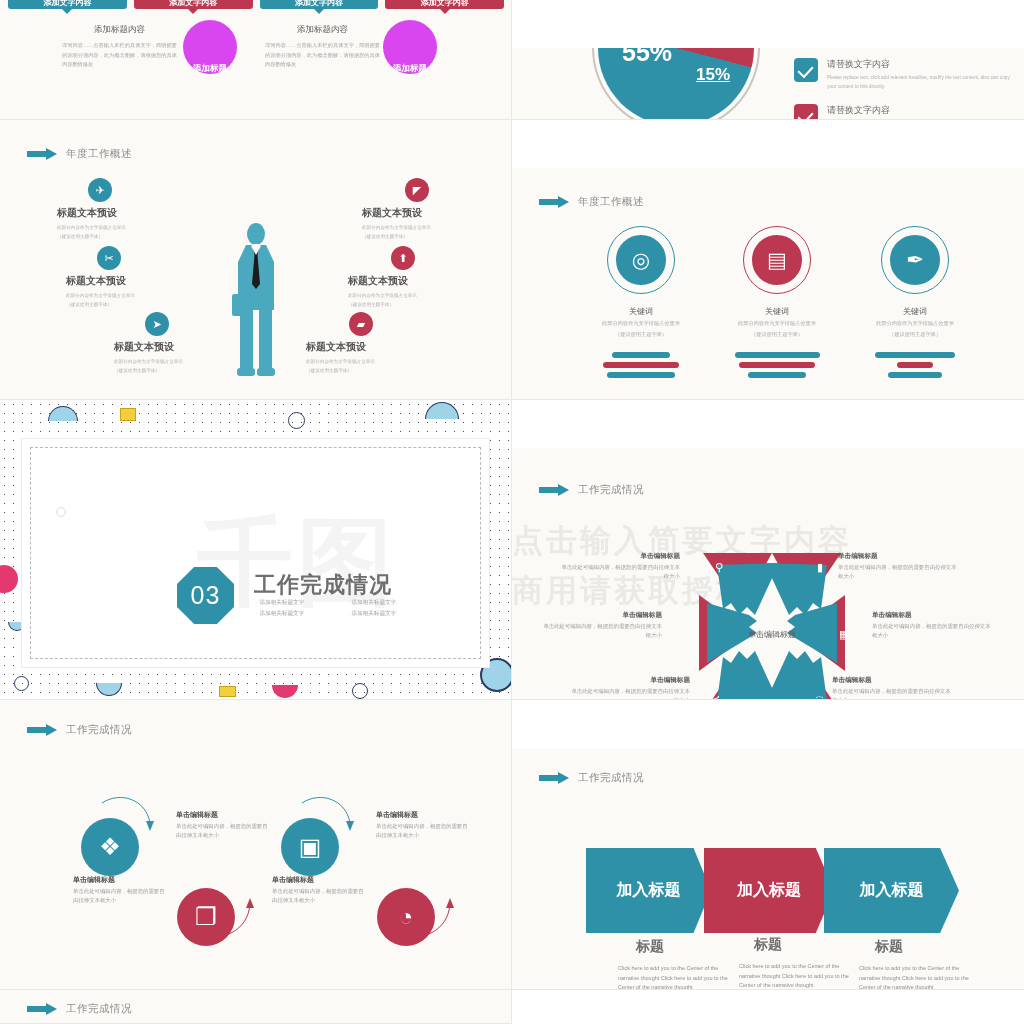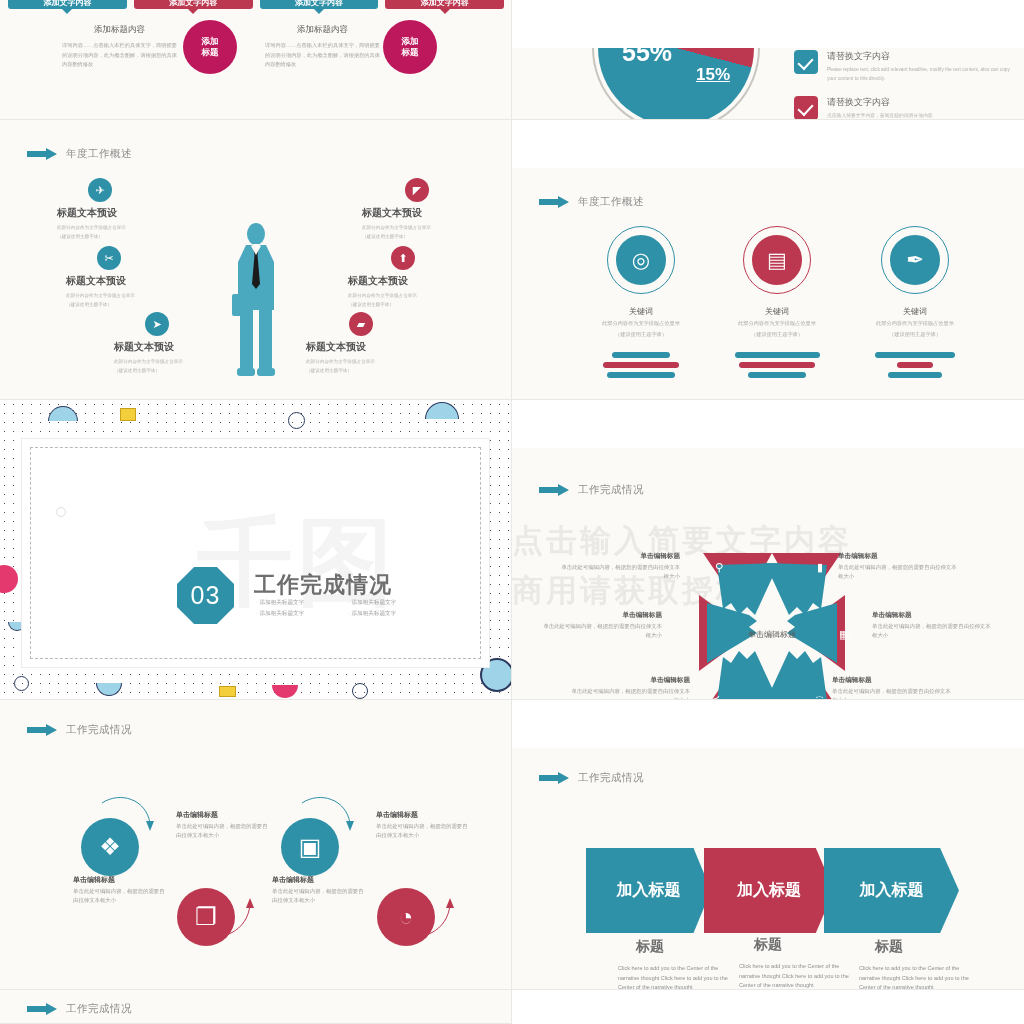--- a/index.html
+++ b/index.html
@@ -43,34 +43,34 @@
   .banner.red  { background: #bc3850; }
   .banner .tail { position: absolute; bottom: -5px; left: 50%; transform: translateX(-50%);
                   width: 0; height: 0; border-left: 5px solid transparent; border-right: 5px solid transparent; }
   .banner.teal .tail { border-top: 5px solid #2f91a8; }
   .banner.red  .tail { border-top: 5px solid #bc3850; }
 
   .s1-col { position: absolute; top: 24px; width: 115px; }
   .s1-col .t { font-size: 8.5px; color: #5d5d5d; text-align: center; margin-bottom: 5px; }
   .s1-col .b { font-size: 5.2px; color: #a6a6a6; line-height: 1.85; text-align: justify; }
   .s1-circ { position: absolute; top: 20px; width: 54px; height: 54px; border-radius: 50%;
-             background: #be185d; color: #fff; display: flex; flex-direction: column;
-             align-items: center; justify-content: center; font-size: 8.5px; font-weight: bold; line-height: 1.35; }
+             background: #d946ef; color: #fff; display: flex; flex-direction: row;
+             align-items: flex-end; justify-content: center; font-size: 8.5px; font-weight: bold; line-height: 1.35; }
 
   
   .pie-wrap { position: absolute; left: 80px; top: -84px; width: 168px; height: 168px; }
   .pie-ring { position: absolute; inset: 0; border-radius: 50%; border: 2px solid #c9c6c0; }
   .pie { position: absolute; inset: 6px; border-radius: 50%;
          background: conic-gradient(from 0deg,
             #bc3850 0deg 7.2deg,
             #2f91a8 7.2deg 50.4deg,
             #bc3850 50.4deg 104.4deg,
             #2f91a8 104.4deg 360deg); }
   .pie-lbl { position: absolute; color: #fff; font-weight: bold; }
-  .check-list { position: absolute; left: 282px; top: 2px; width: 220px; }
+  .check-list { position: absolute; left: 282px; top: 10px; width: 220px; }
   .check-item { display: flex; gap: 9px; margin-bottom: 13px; }
   .check-box { width: 24px; height: 24px; border-radius: 4px; flex: none; position: relative; }
   .check-box.teal { background: #2f91a8; }
   .check-box.red  { background: #bc3850; }
   .check-box::after { content: ""; position: absolute; left: 6.5px; top: 5px; width: 7px; height: 12px;
                       border: solid #fff; border-width: 0 2.6px 2.6px 0; transform: rotate(43deg); }
   .check-t { font-size: 9px; color: #6b6b6b; margin-bottom: 2px; }
   .check-b { font-size: 4.8px; color: #b0b0b0; line-height: 1.9; }
 
   

